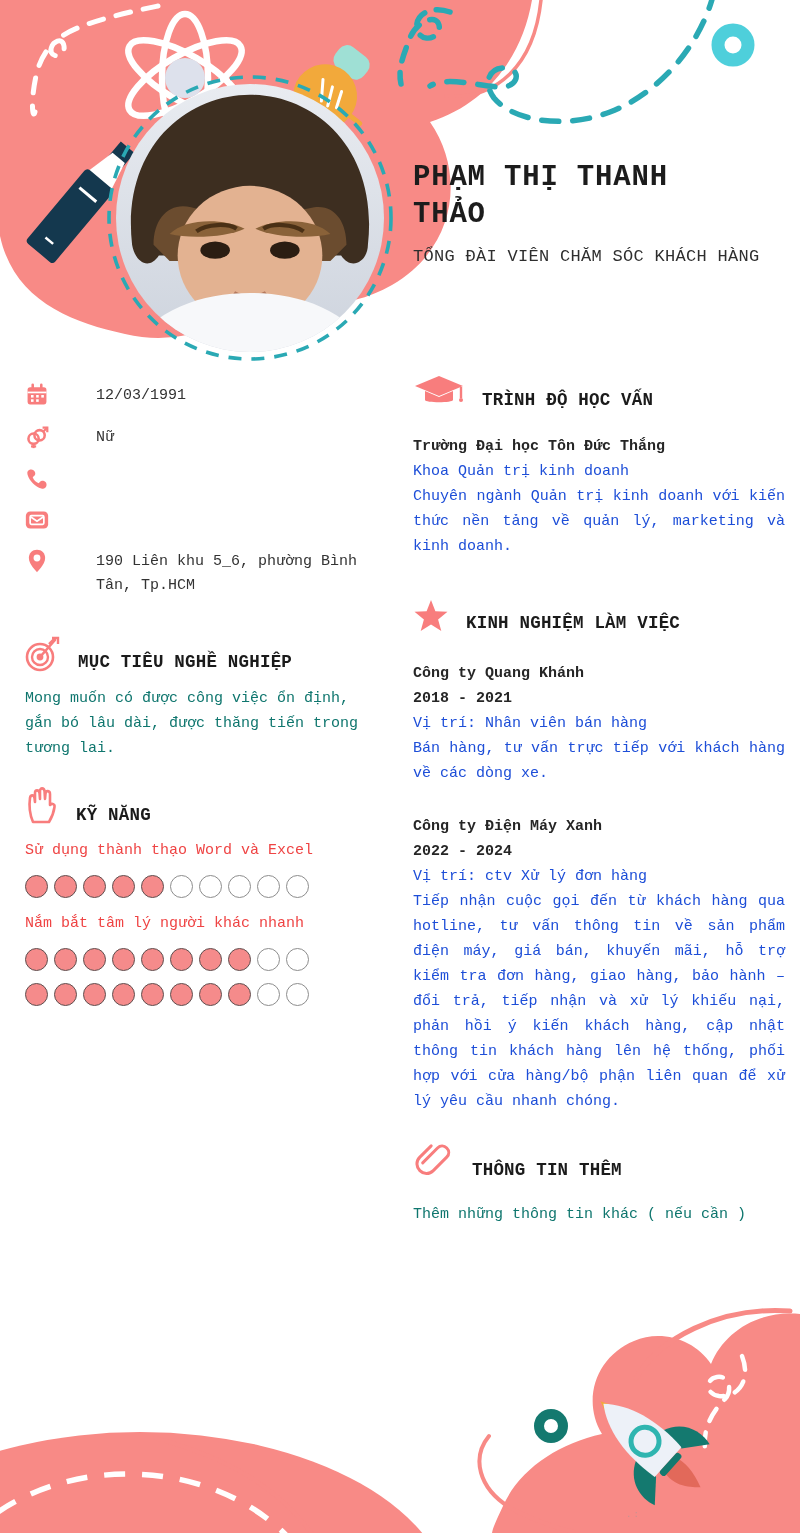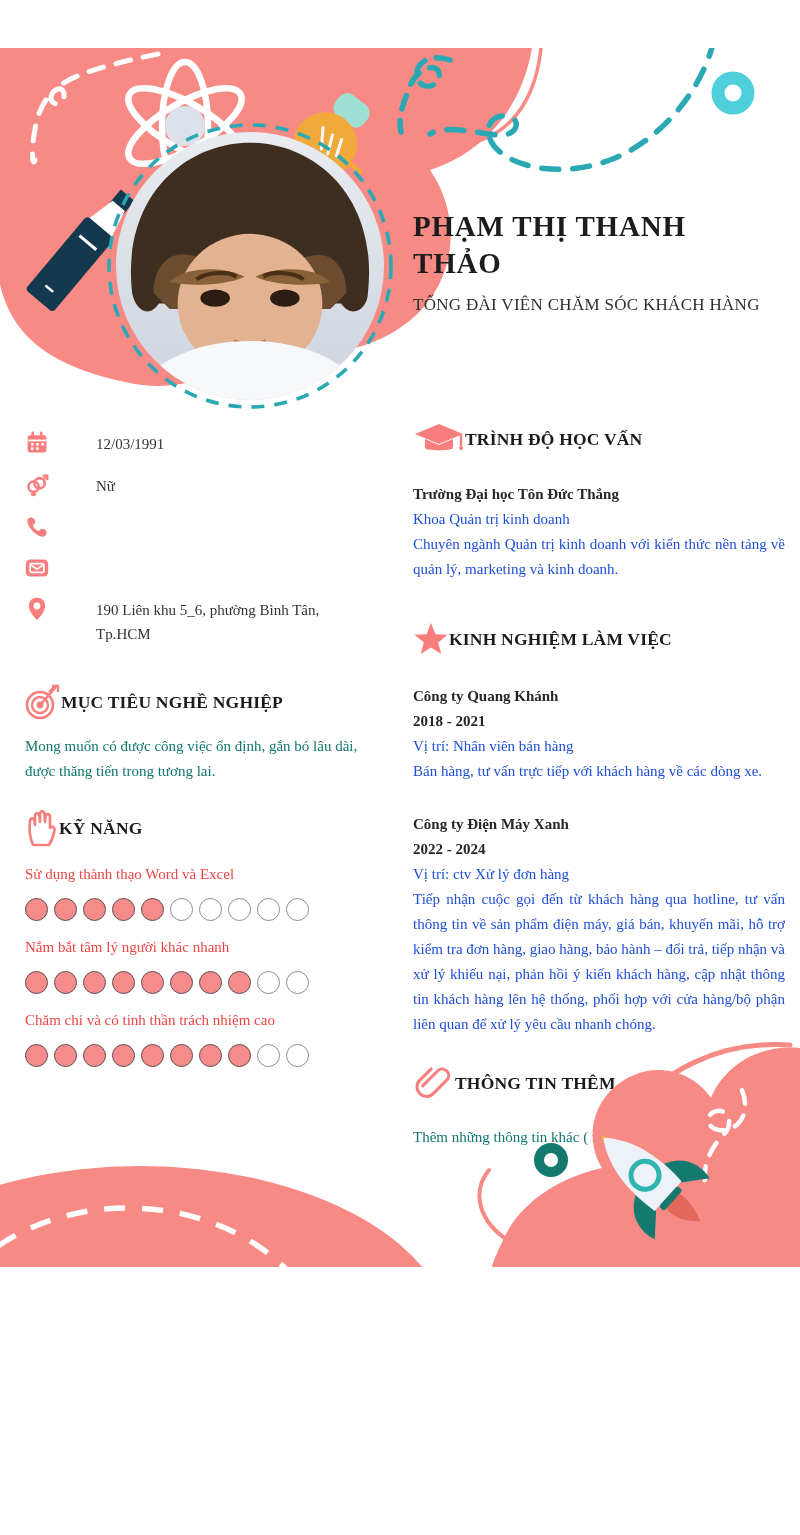--- a/index.html
+++ b/index.html
@@ -1,18 +1,18 @@
 <!DOCTYPE html>
 <html><head>
 <meta charset="utf-8">
 <style>
   html,body{margin:0;padding:0;background:#fff;}
   #page{
-    position:relative;width:800px;height:1219px;overflow:hidden;background:#ffffff;
-    font-family:Liberation Serif, serif;color:#3c3c3c;margin-top:48px;
+    position:relative;width:800px;height:1533px;overflow:hidden;background:#ffffff;
+    font-family:Liberation Mono, monospace;color:#3c3c3c;
   }
   svg{display:block;}
   .deco{position:absolute;left:0;pointer-events:none;}
   #deco-top{top:0;}
   #deco-bottom{bottom:0;}
 
   
   #photo-wrap{position:absolute;left:116px;top:84px;width:268px;height:268px;border-radius:50%;overflow:hidden;}
 
   
@@ -23,21 +23,21 @@
   
   #left-col{position:absolute;left:25px;top:383px;width:346px;}
   #right-col{position:absolute;left:413px;top:372px;width:372px;}
 
   
   .contact-row{display:flex;align-items:flex-start;margin-bottom:17px;min-height:22px;gap:30px;}
   .contact-icon{width:24px;height:24px;flex:0 0 24px;margin-right:17px;}
   .contact-value{font-size:15px;color:#333;line-height:24px;padding-top:1px;max-width:280px;}
 
   
-  .section-head{display:flex;align-items:center;margin:0 0 14px 0;}
+  .section-head{display:flex;align-items:flex-end;gap:17px;margin:0 0 14px 0;}
   .section-head .head-icon{flex:0 0 auto;}
   .section-title{font-size:17.5px;font-weight:700;color:#1b1b1b;letter-spacing:.2px;}
 
   .body-text{font-size:15px;line-height:25px;color:#0f766e;}
   .justify{text-align:justify;}
 
   
   .skill-item{margin-bottom:12px;}
   .skill-label{font-size:15px;color:#ef4444;line-height:24px;margin:14px 0 12px 0;}
   .dots{display:flex;gap:6px;}
@@ -230,21 +230,20 @@
             <span class="dot filled"></span>
             <span class="dot filled"></span>
             <span class="dot filled"></span>
             <span class="dot filled"></span>
             <span class="dot filled"></span>
             <span class="dot"></span>
             <span class="dot"></span>
           </div>
       </div>
       <div class="skill-item">
-        <div class="skill-label">Chăm chỉ và có tinh thần trách nhiệm cao</div>
         <div class="dots">
             <span class="dot filled"></span>
             <span class="dot filled"></span>
             <span class="dot filled"></span>
             <span class="dot filled"></span>
             <span class="dot filled"></span>
             <span class="dot filled"></span>
             <span class="dot filled"></span>
             <span class="dot filled"></span>
             <span class="dot"></span>

